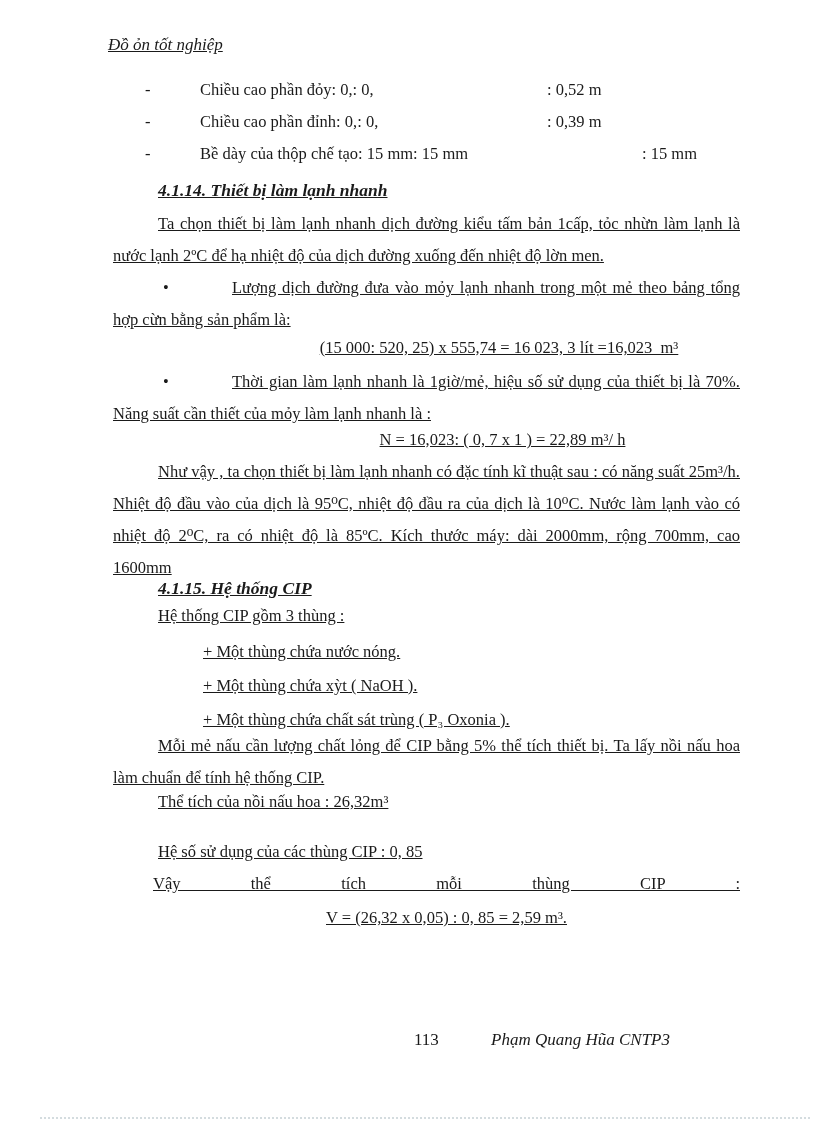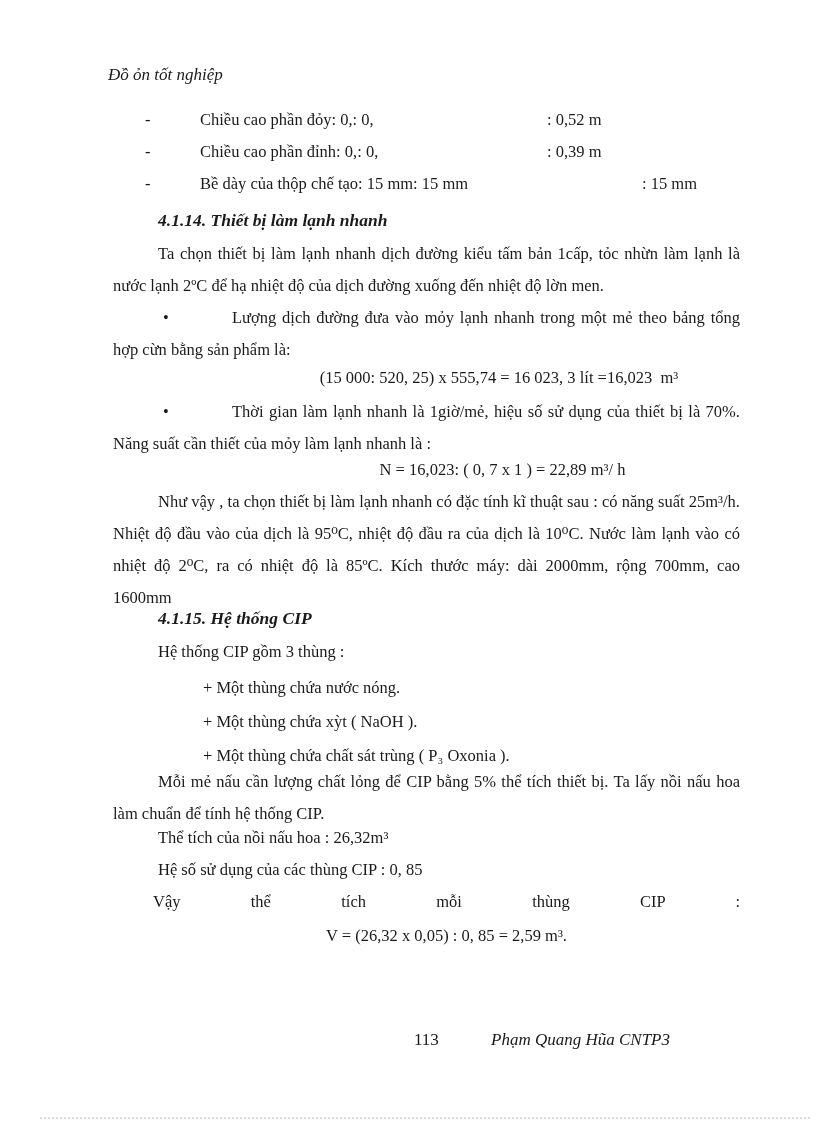--- a/index.html
+++ b/index.html
@@ -9,22 +9,23 @@
     height: 1123px;
     margin: 0 auto;
     background: #ffffff;
     font-family: "Liberation Serif", "DejaVu Serif", serif;
     color: #1a1a1a;
     overflow: hidden;
   }
   .content {
     position: absolute;
     inset: 0;
-    padding: 64px 76px 0 113px;
+    padding: 34px 76px 0 113px;
     box-sizing: border-box;
+    text-decoration: underline;
   }
   .doc-header {
     font-style: italic;
     font-size: 17px;
     line-height: 22px;
     margin-left: -5px;
   }
   
   .spec-list { margin-top: 18px; }
   .spec-row { position: relative; height: 32px; line-height: 32px; font-size: 16.5px; }
@@ -66,25 +67,25 @@
     margin: 0 0 0 145px;
     font-size: 16.5px;
     line-height: 28px;
     text-align: center;
     white-space: pre-wrap;
   }
   .f-volume   { margin-top: -2px; }
   .f-capacity { margin-top: -4px; margin-left: 152px; }
   .f-tank     { margin-top: 2px; margin-left: 40px; line-height: 32px; }
 
-  .cip-intro { margin-top: 6px; text-align: left; }
+  .cip-intro { text-align: left; }
   .tank-line { margin: 2px 0 0 90px; text-align: left; }
   .tank-line.first { margin-top: 4px; }
 
-  .plain-line { margin-top: 0; text-indent: 45px; text-align: left; }
+  .plain-line { margin-top: 18px; text-indent: 45px; text-align: left; }
   .line-volume { margin-top: -8px; }
   .line-conclusion {
     margin-top: 0;
     text-indent: 40px;
     text-align: justify;
     text-align-last: justify;
   }
 
   .page-footer {
     position: absolute;

